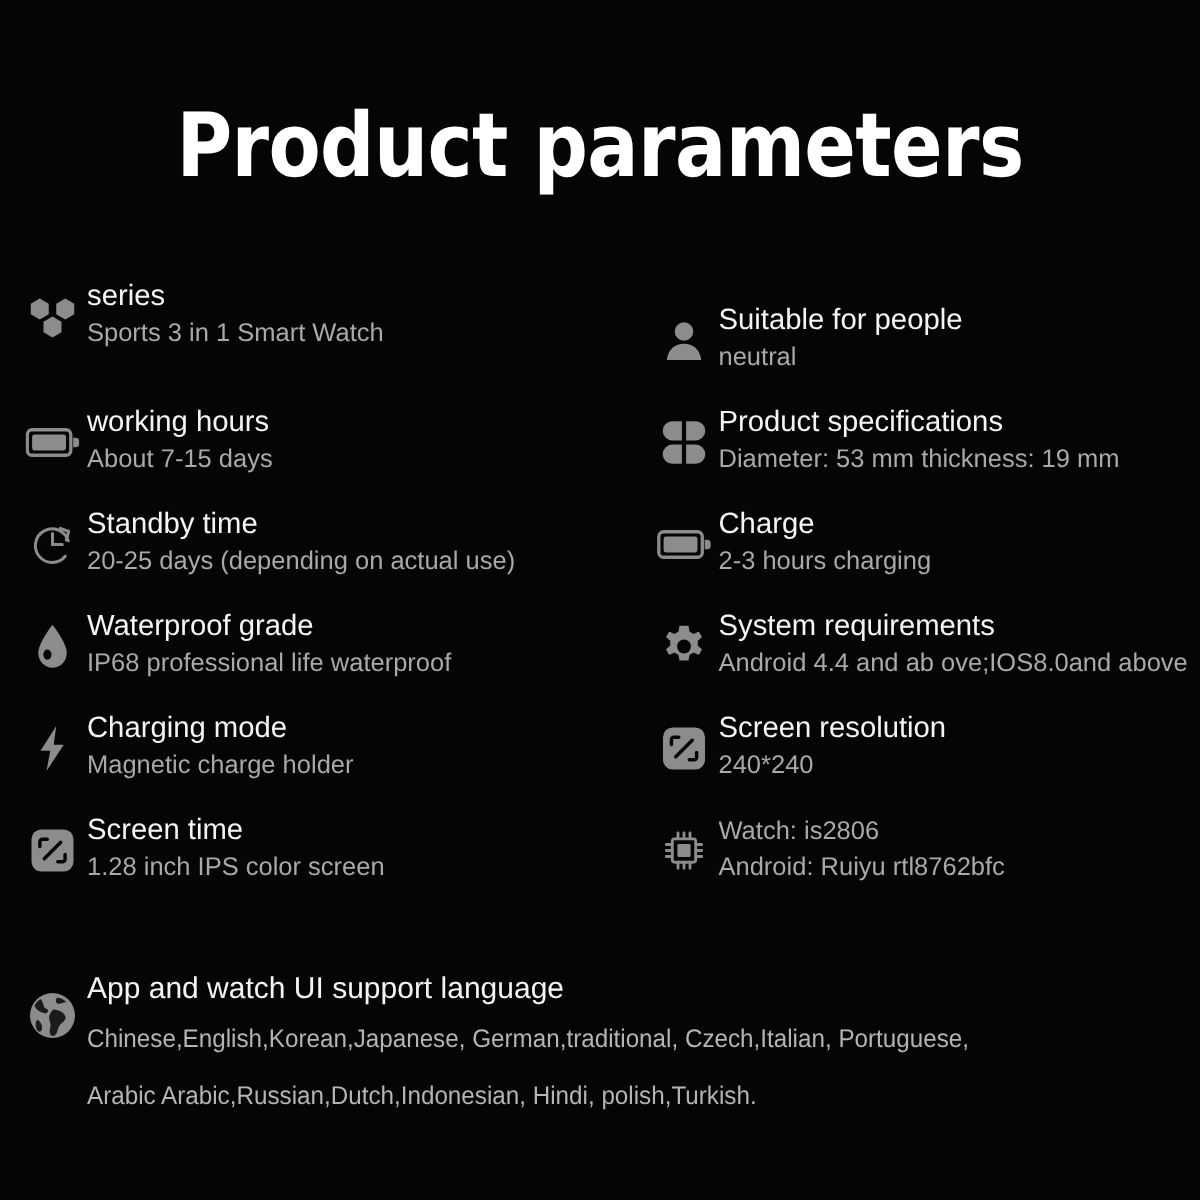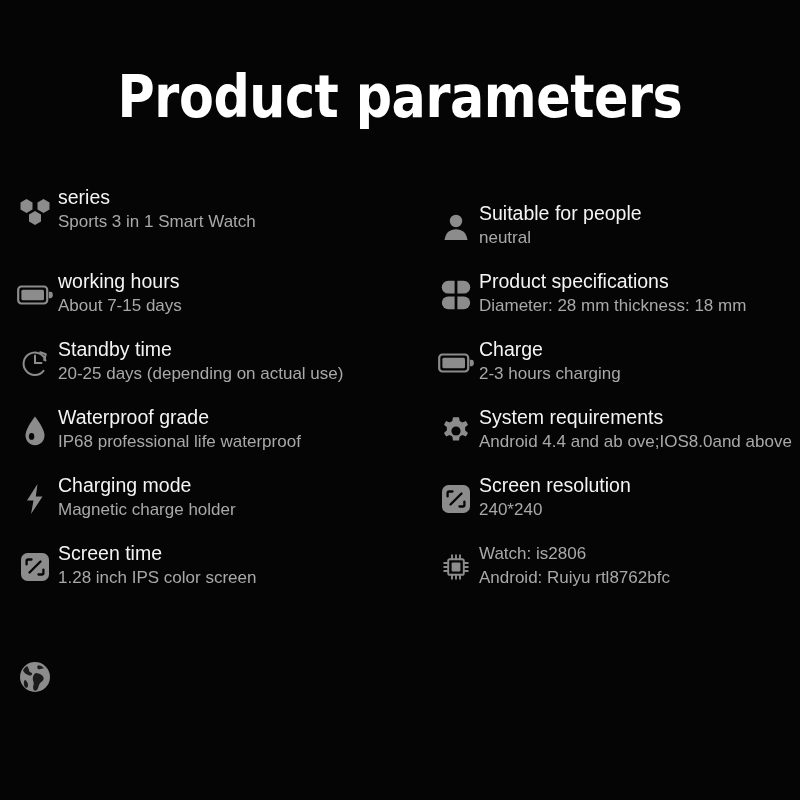--- a/index.html
+++ b/index.html
@@ -184,21 +184,21 @@
       <span class="spec-icon">
         <svg width="30" height="30" viewBox="0 0 30 30" fill="#8c8c8c">
           <path d="M13.6 13.6 H7.2 A6.4 6.4 0 0 1 7.2 0.8 H13.6 Z"></path>
           <path d="M16.4 13.6 H22.8 A6.4 6.4 0 0 0 22.8 0.8 H16.4 Z"></path>
           <path d="M13.6 16.4 H7.2 A6.4 6.4 0 0 0 7.2 29.2 H13.6 Z"></path>
           <path d="M16.4 16.4 H22.8 A6.4 6.4 0 0 1 22.8 29.2 H16.4 Z"></path>
         </svg>
       </span>
       <span class="spec-text">
         <span class="spec-label" style="display:block">Product specifications</span>
-        <span class="spec-value" style="display:block">Diameter: 28 mm thickness: 18 mm</span>
+        <span class="spec-value" style="display:block">Diameter: 53 mm thickness: 19 mm</span>
       </span>
     </div>
 
     <div class="spec-item nudge-a">
       <span class="spec-icon">
         <svg width="32" height="32" viewBox="0 0 32 32" fill="none" stroke="#8c8c8c" stroke-width="2">
           <path d="M26.5 13.5 A11.2 11.2 0 1 0 24.5 23.8" stroke-linecap="round"></path>
           <path d="M21.2 5.2 L26.8 7.2 L25.2 13" stroke-linecap="round" stroke-linejoin="round"></path>
           <path d="M16 8.6 V16 H22.5" stroke-linecap="round"></path>
         </svg>
@@ -313,15 +313,20 @@
   <div class="lang-block">
     <span class="lang-icon">
       <svg width="34" height="34" viewBox="0 0 34 34">
         <circle cx="17" cy="17" r="15" fill="#8c8c8c"></circle>
         <path d="M9 6 C11.5 8.5 10.5 12 13 12.5 C15 13 14 16 11.5 15.5 C9 15 6 13 5 10.5 C5.8 8.8 7.2 7.2 9 6 Z" fill="#1b1b1b"></path>
         <path d="M20 5.2 C18.5 7 19.5 9.5 21.5 9.2 C23.5 9 25 7.5 26.5 8.5 C24 5.8 22.2 5.2 20 5.2 Z" fill="#1b1b1b"></path>
         <path d="M18 13 C21 13.5 24.5 14.5 25.5 17.5 C26.5 20.5 23 21.5 21.5 24 C20 26.5 20.5 29.5 18 30.5 C15.5 31.5 14.5 28 15.5 25 C16.5 22 14 20 15 17 C15.6 15 16.5 13.5 18 13 Z" fill="#1b1b1b"></path>
         <path d="M7.5 20 C9 21.5 10.5 23.5 10 26 C9.5 28 8 28.5 7 27 C5.5 25 5.5 22 6.5 20.2 Z" fill="#1b1b1b"></path>
       </svg>
     </span>
+    <span class="lang-text">
+      <span class="lang-title" style="display:block">App and watch UI support language</span>
+      <span class="lang-line" style="display:block">Chinese,English,Korean,Japanese, German,traditional, Czech,Italian, Portuguese,</span>
+      <span class="lang-line" style="display:block">Arabic Arabic,Russian,Dutch,Indonesian, Hindi, polish,Turkish.</span>
+    </span>
   </div>
 
 </div>
 
 </body></html>

